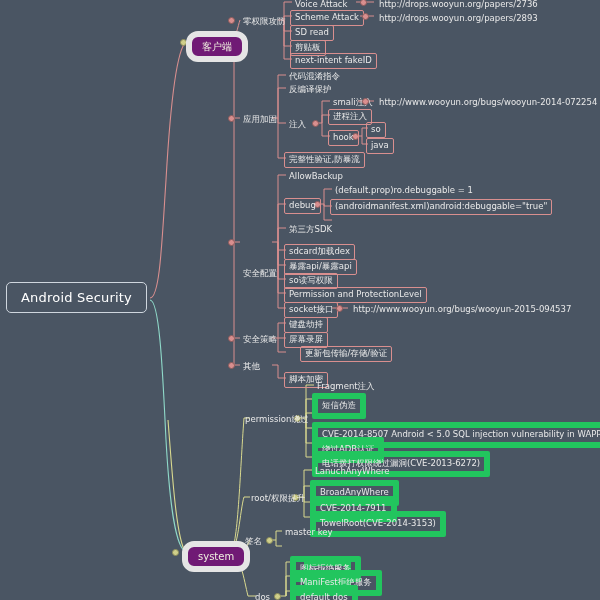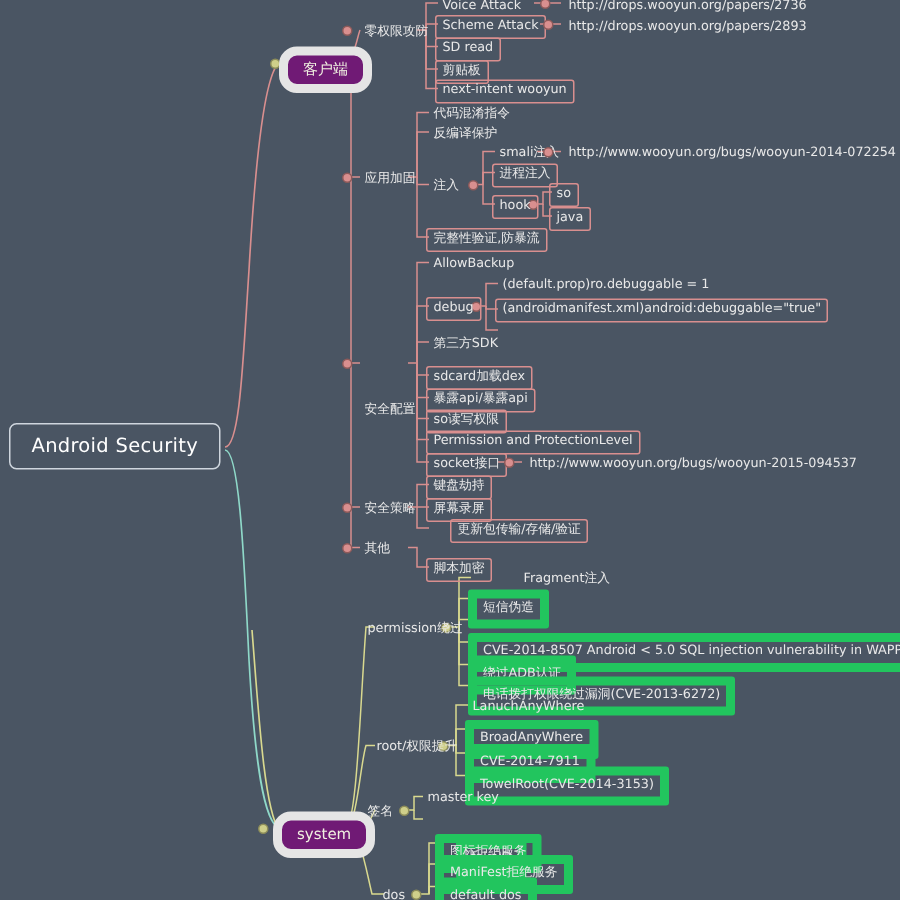--- a/index.html
+++ b/index.html
@@ -183,21 +183,21 @@
     <span class="box">http://drops.wooyun.org/papers/2893</span>
   </div>
 
   <div class="node lvl2 boxed" style="left:290px;top:25px;">
     <span class="box">SD read</span>
   </div>
   <div class="node lvl2 boxed" style="left:290px;top:40px;">
     <span class="box">剪贴板</span>
   </div>
   <div class="node lvl2 boxed" style="left:290px;top:53px;">
-    <span class="box">next-intent wooyun</span>
+    <span class="box">next-intent fakeID</span>
   </div>
 
   <div class="dot red" style="left:228px;top:115px;"></div>
   <div class="node lvl2 plain" style="left:238px;top:112px;">
     <span class="box">应用加固</span>
   </div>
   <div class="node lvl2 plain" style="left:284px;top:69px;">
     <span class="box">代码混淆指令</span>
   </div>
   <div class="node lvl2 plain" style="left:284px;top:82px;">
@@ -295,21 +295,21 @@
 
   <div class="dot" style="left:172px;top:549px;"></div>
   <div class="node oval" style="left:182px;top:541px;">
     <span class="box">system</span>
   </div>
 
   <div class="dot" style="left:294px;top:415px;"></div>
   <div class="node lvl2 plain" style="left:240px;top:412px;">
     <span class="box">permission绕过</span>
   </div>
-  <div class="node lvl2 plain" style="left:312px;top:379px;margin-left:32px;">
+  <div class="node lvl2 plain" style="left:312px;top:379px;">
     <span class="box">Fragment注入</span>
   </div>
   <div class="node lvl2 boxed-y" style="left:312px;top:393px;">
     <span class="box">短信伪造</span>
   </div>
   <div class="node lvl2 boxed-y" style="left:312px;top:422px;">
     <span class="box">CVE-2014-8507 Android &lt; 5.0 SQL injection vulnerability in WAPPushManager</span>
   </div>
   <div class="node lvl2 boxed-y" style="left:312px;top:437px;">
     <span class="box">绕过ADB认证</span>

